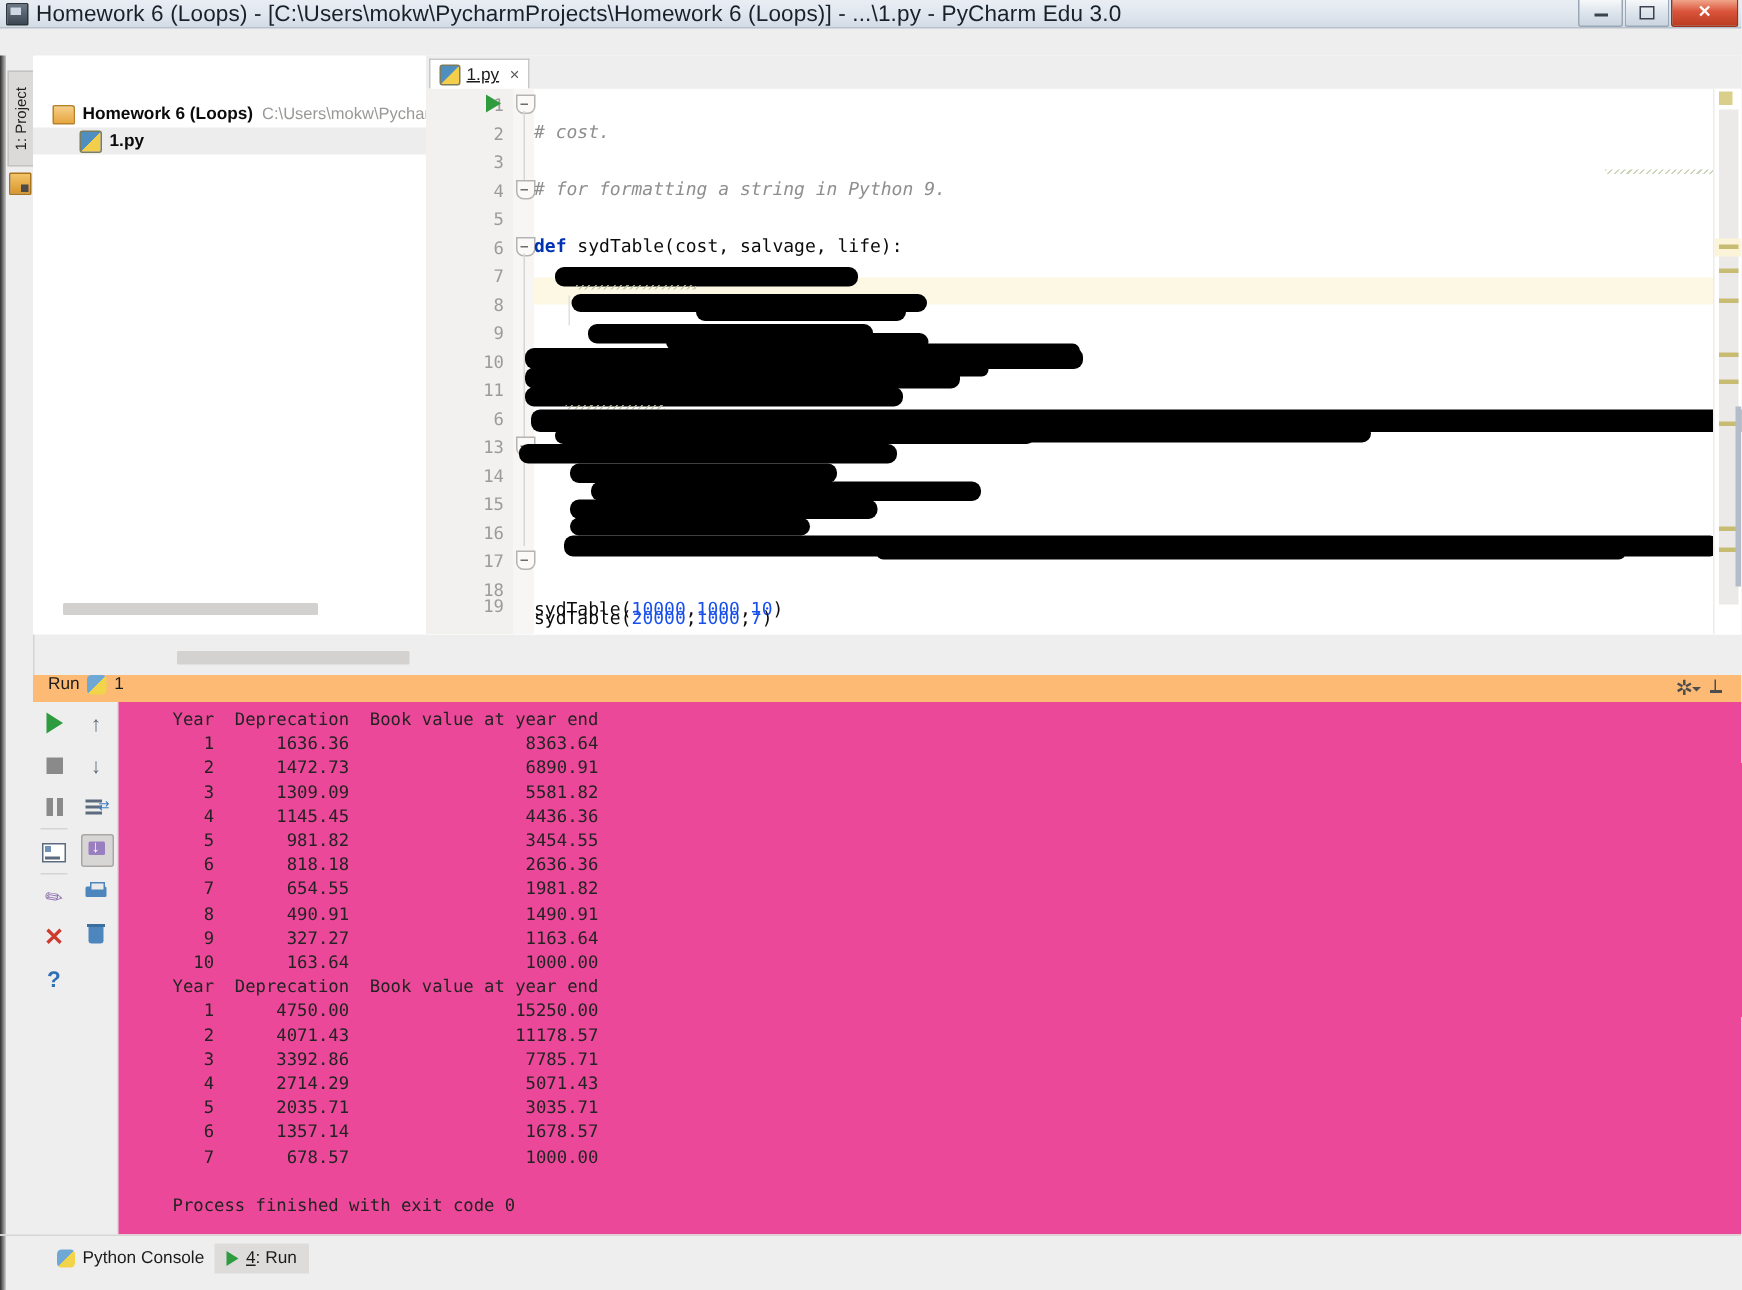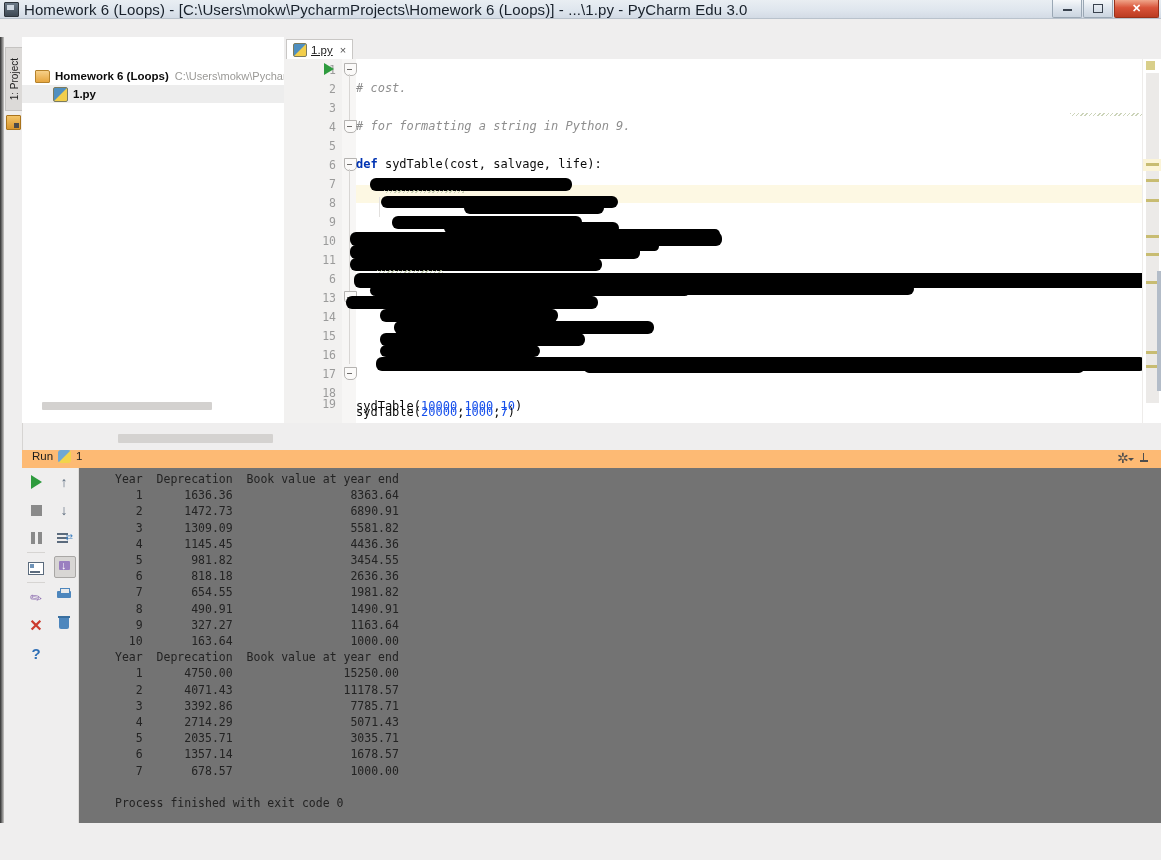--- a/index.html
+++ b/index.html
@@ -352,21 +352,21 @@
   .g-print { width:14px;height:12px;position:relative; }
   .g-print:before{content:"";position:absolute;left:0;top:3px;width:14px;height:7px;background:#4d86bd;border-radius:1px;}
   .g-print:after{content:"";position:absolute;left:3px;top:0;width:8px;height:4px;background:#eaeaea;border:1px solid #4d86bd;}
   .g-trash { width:12px;height:13px;position:relative; }
   .g-trash:before{content:"";position:absolute;left:1px;top:2px;width:10px;height:11px;background:#4d86bd;border-radius:0 0 2px 2px;}
   .g-trash:after{content:"";position:absolute;left:0px;top:0;width:12px;height:2px;background:#3a6f9f;}
   .rsep { position:absolute; left:5px; width:18px; height:1px; background:#d6d4d2; }
 
   .console {
     position: absolute; left: 57px; top: 18px; width: 1082px; height: 355px;
-    background: #737373; overflow: hidden;
+    background: #ec4899; overflow: hidden;
   }
   .cline {
     position: absolute; left: 36px; font-size: 11.5px; white-space: pre;
     font-family: "DejaVu Sans Mono", monospace; color: #232323;
   }
 
   
   .statusbar {
     position: absolute; left: 0; top: 823px; width: 1161px; height: 37px;
     background: #efeeee; border-top: 1px solid #d8d6d4;
@@ -611,14 +611,27 @@
    3      3392.86                 7785.71
    4      2714.29                 5071.43
    5      2035.71                 3035.71
    6      1357.14                 1678.57
    7       678.57                 1000.00
 
 Process finished with exit code 0</div>
     </div>
   </div>
 
+  <div class="statusbar">
+    <div class="sedge"></div>
+
+    <div class="sbtab" style="left:30px">
+      <span class="mini-py"></span>
+      <span>Python Console</span>
+    </div>
+    <div class="sbtab sel" style="left:143px">
+      <span class="mini-play"></span>
+      <span><u>4</u><span>: Run</span></span>
+    </div>
+
+  </div>
 
 </div>
 
 </body></html>

